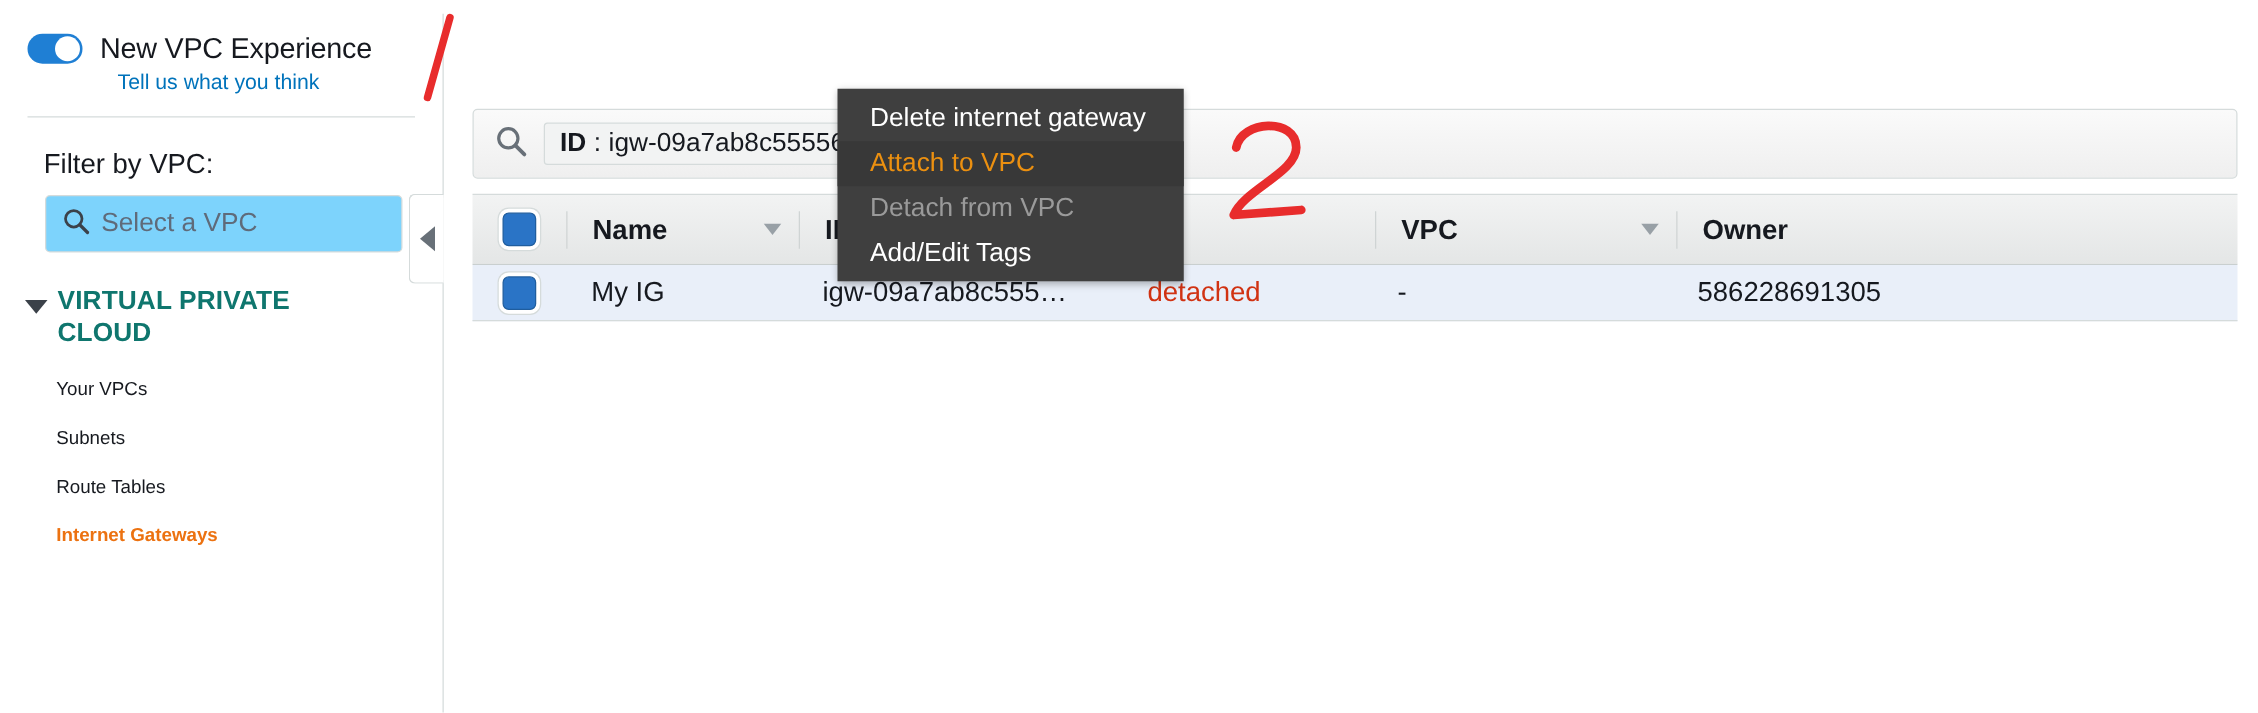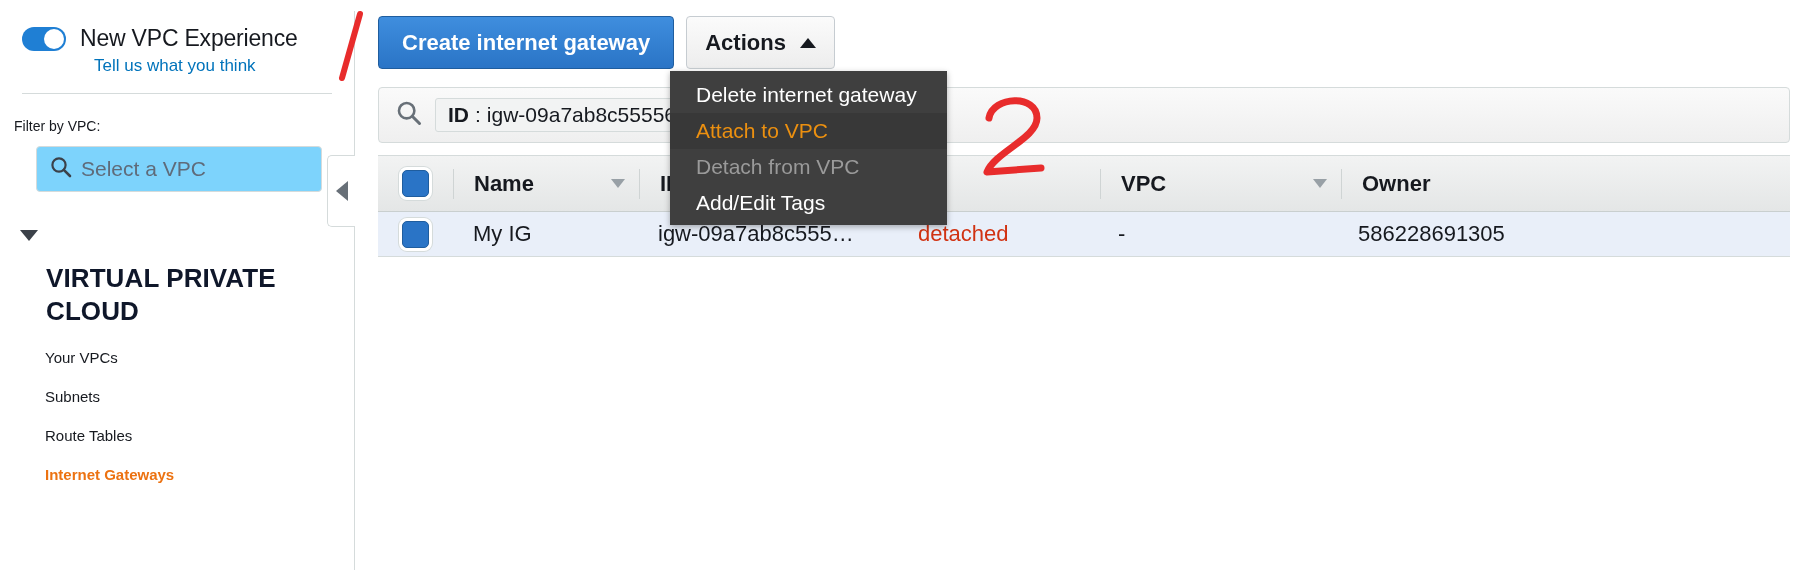--- a/index.html
+++ b/index.html
@@ -60,22 +60,22 @@
     margin: 17px 22px 0 22px;
     border-top: 1px solid #d5dbdb;
   }
   .dash-item {
     margin: 20px 0 0 45px;
     font-size: 22px;
     color: #16191f;
     cursor: pointer;
   }
   .filter-label {
-    margin: 24px 0 0 14px;
-    font-size: 14px;
+    margin: 24px 0 0 35px;
+    font-size: 22px;
     color: #16191f;
   }
   .vpc-select {
     margin: 12px 0 0 36px;
     width: 286px; height: 46px;
     border: 1px solid #d5dbdb;
     border-radius: 4px;
     box-sizing: border-box;
     display: flex;
     align-items: center;
@@ -99,26 +99,25 @@
   }
   .caret-down {
     width: 0; height: 0;
     border-left: 9px solid transparent;
     border-right: 9px solid transparent;
     border-top: 11px solid #3b4149;
     margin: 12px 8px 0 0;
     flex: none;
   }
   .group-title {
-    font-size: 26px;
+    font-size: 21px;
     font-weight: bold;
-    color: #0f172a;
+    color: #0f766e;
     line-height: 1.25;
     letter-spacing: 0.1px;
-    margin-top: 44px;
   }
   .nav-item {
     margin: 22px 0 0 45px;
     font-size: 15px;
     color: #16191f;
     cursor: pointer;
   }
   .nav-item.active {
     color: #ec7211;
     font-weight: bold;
@@ -384,29 +383,20 @@
     <div class="nav-item">Route Tables</div>
     <div class="nav-item active">Internet Gateways</div>
   </div>
 
   <div id="collapse-handle">
     <span class="tri"></span>
   </div>
 
   <div id="main">
 
-    <div class="toolbar">
-      <div class="btn-primary">
-        <span>Create internet gateway</span>
-      </div>
-      <div class="btn-secondary">
-        <span>Actions</span>
-        <span class="caret-up"></span>
-      </div>
-    </div>
 
     <div class="search-bar">
       <span class="mag2">
         <svg width="28" height="28" viewBox="0 0 24 24">
           <circle cx="10" cy="10" r="6.6" fill="none" stroke="#687078" stroke-width="2.2"></circle>
           <line x1="14.8" y1="14.8" x2="21" y2="21" stroke="#687078" stroke-width="2.6" stroke-linecap="round"></line>
         </svg>
       </span>
       <span class="search-token">
         <b>ID</b>

